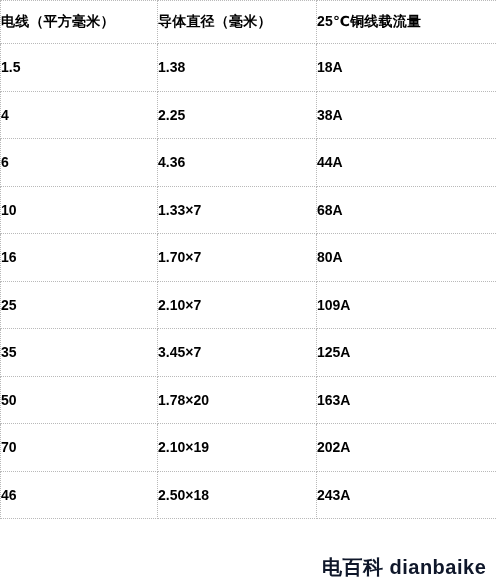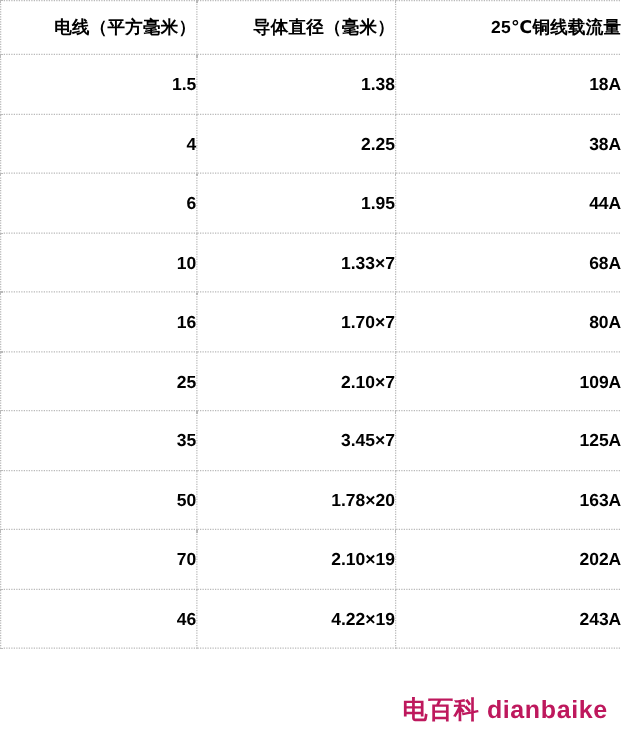--- a/index.html
+++ b/index.html
@@ -21,21 +21,21 @@
     table-layout: fixed;
   }
 
   .wire-table col.c1 { width: 157px; }
   .wire-table col.c2 { width: 159px; }
   .wire-table col.c3 { width: 181px; }
 
   .wire-table th,
   .wire-table td {
     border: 1px dotted #b9b9b9;
-    text-align: right;
+    text-align: left;
     vertical-align: middle;
     font-weight: bold;
     color: #000000;
     background: #ffffff;
     padding: 0;
   }
 
   .wire-table thead th {
     height: 42px;
     font-size: 14px;
@@ -47,21 +47,21 @@
     font-size: 14px;
     margin-left: 48px;
   }
 
   .watermark {
     position: absolute;
     left: 322px;
     top: 554px;
     font-size: 20px;
     font-weight: bold;
-    color: #be185d;
+    color: #0f172a;
     letter-spacing: 0.5px;
     white-space: nowrap;
     text-shadow:
       -1px -1px 0 #ffffff,
        1px -1px 0 #ffffff,
       -1px  1px 0 #ffffff,
        1px  1px 0 #ffffff;
     pointer-events: none;
   }
   .watermark .wm-cn { margin-right: 6px; }
@@ -88,21 +88,21 @@
       <td>1.38</td>
       <td>18A</td>
     </tr>
     <tr>
       <td>4</td>
       <td>2.25</td>
       <td>38A</td>
     </tr>
     <tr>
       <td>6</td>
-      <td>1.95</td>
+      <td>4.36</td>
       <td>44A</td>
     </tr>
     <tr>
       <td>10</td>
       <td>1.33×7</td>
       <td>68A</td>
     </tr>
     <tr>
       <td>16</td>
       <td>1.70×7</td>
@@ -123,21 +123,21 @@
       <td>1.78×20</td>
       <td>163A</td>
     </tr>
     <tr>
       <td>70</td>
       <td>2.10×19</td>
       <td>202A</td>
     </tr>
     <tr>
       <td>46</td>
-      <td>4.22×19</td>
+      <td>2.50×18</td>
       <td>243A</td>
     </tr>
   </tbody>
 </table>
 
 <div class="watermark">
   <span class="wm-cn">电百科</span><span class="wm-en">dianbaike</span>
 </div>
 
 </body></html>

